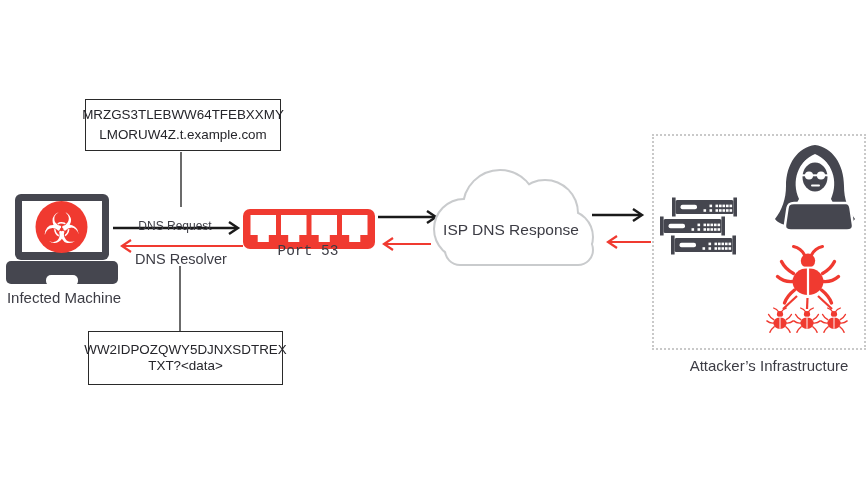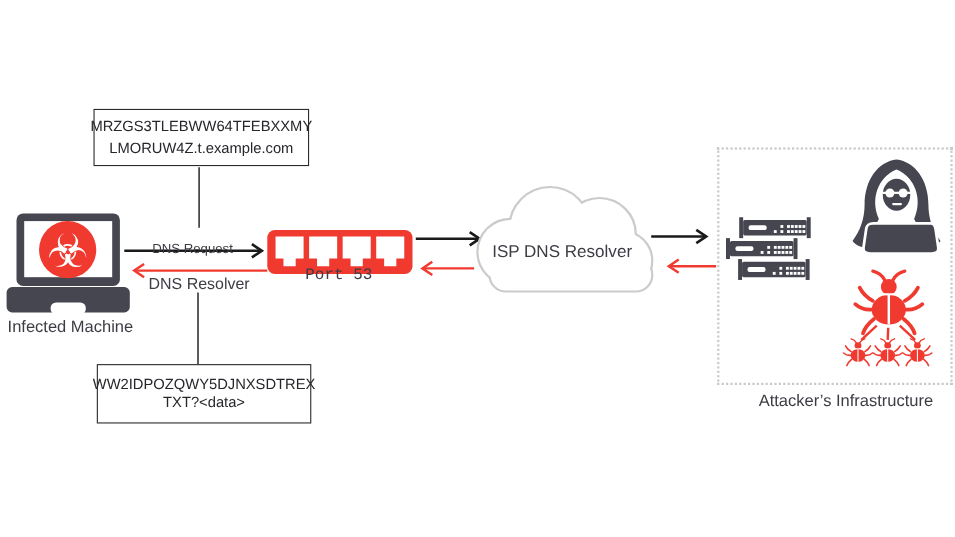--- a/index.html
+++ b/index.html
@@ -196,16 +196,16 @@
   </div>
 
   <div class="txtbox" id="box-response">
     <div>WW2IDPOZQWY5DJNXSDTREX</div>
     <div>TXT?&lt;data&gt;</div>
   </div>
 
   <div class="lbl" id="lbl-request">DNS Request</div>
   <div class="lbl" id="lbl-response">DNS Resolver</div>
   <div class="lbl" id="lbl-port">Port 53</div>
-  <div class="lbl" id="lbl-resolver">ISP DNS Resolver</div>
+  <div class="lbl" id="lbl-resolver">ISP DNS Response</div>
   <div class="lbl" id="lbl-attacker">Attacker’s Infrastructure</div>
   <div class="lbl" id="lbl-infected">Infected Machine</div>
 </div>
 
 </body></html>

